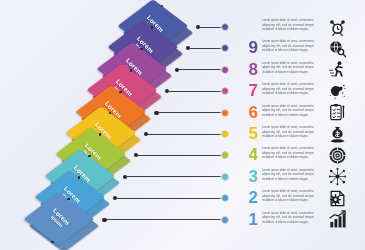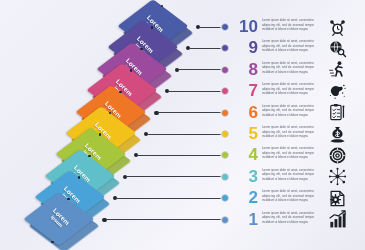--- a/index.html
+++ b/index.html
@@ -83,21 +83,20 @@
         </div>
       </div>
       <span class="pin" style="left: 30px; top: 1px;"></span>
       <span class="pin" style="left: 14px; top: 44px;"></span>
     </div>
     <div class="conn" style="left: 196px; top: 22px; width: 33px;">
       <span class="dot-s"></span>
       <span class="line"></span>
       <span class="node" style="background: rgb(74, 91, 168);"></span>
     </div>
-    <div class="num" style="left: 234px; top: 18px; color: rgb(74, 91, 168);">10</div>
     <div class="txt" style="left: 262px; top: 18px;">Lorem ipsum dolor sit amet, consectetur adipiscing elit, sed do eiusmod tempor incididunt ut labore et dolore magna</div>
     <div class="icon" style="left: 326px; top: 16px;">
       <svg viewBox="0 0 24 24" width="19" height="19">
         <circle cx="12" cy="13.5" r="6.6" fill="#1b1f26"></circle>
         <circle cx="12" cy="13.5" r="4.6" fill="#fff"></circle>
         <path d="M12 10.5v3l2 1.4" stroke="#1b1f26" stroke-width="1.3" fill="none" stroke-linecap="round"></path>
         <path d="M5.5 6.2 L8 8.3 M18.5 6.2 L16 8.3" stroke="#1b1f26" fill="none" stroke-width="1.5" stroke-linecap="round" stroke-linejoin="round"></path>
         <circle cx="5" cy="5" r="2.3" fill="#1b1f26"></circle>
         <circle cx="19" cy="5" r="2.3" fill="#1b1f26"></circle>
         <path d="M8 19.6 L6 22 M16 19.6 L18 22" stroke="#1b1f26" fill="none" stroke-width="1.5" stroke-linecap="round" stroke-linejoin="round"></path>

